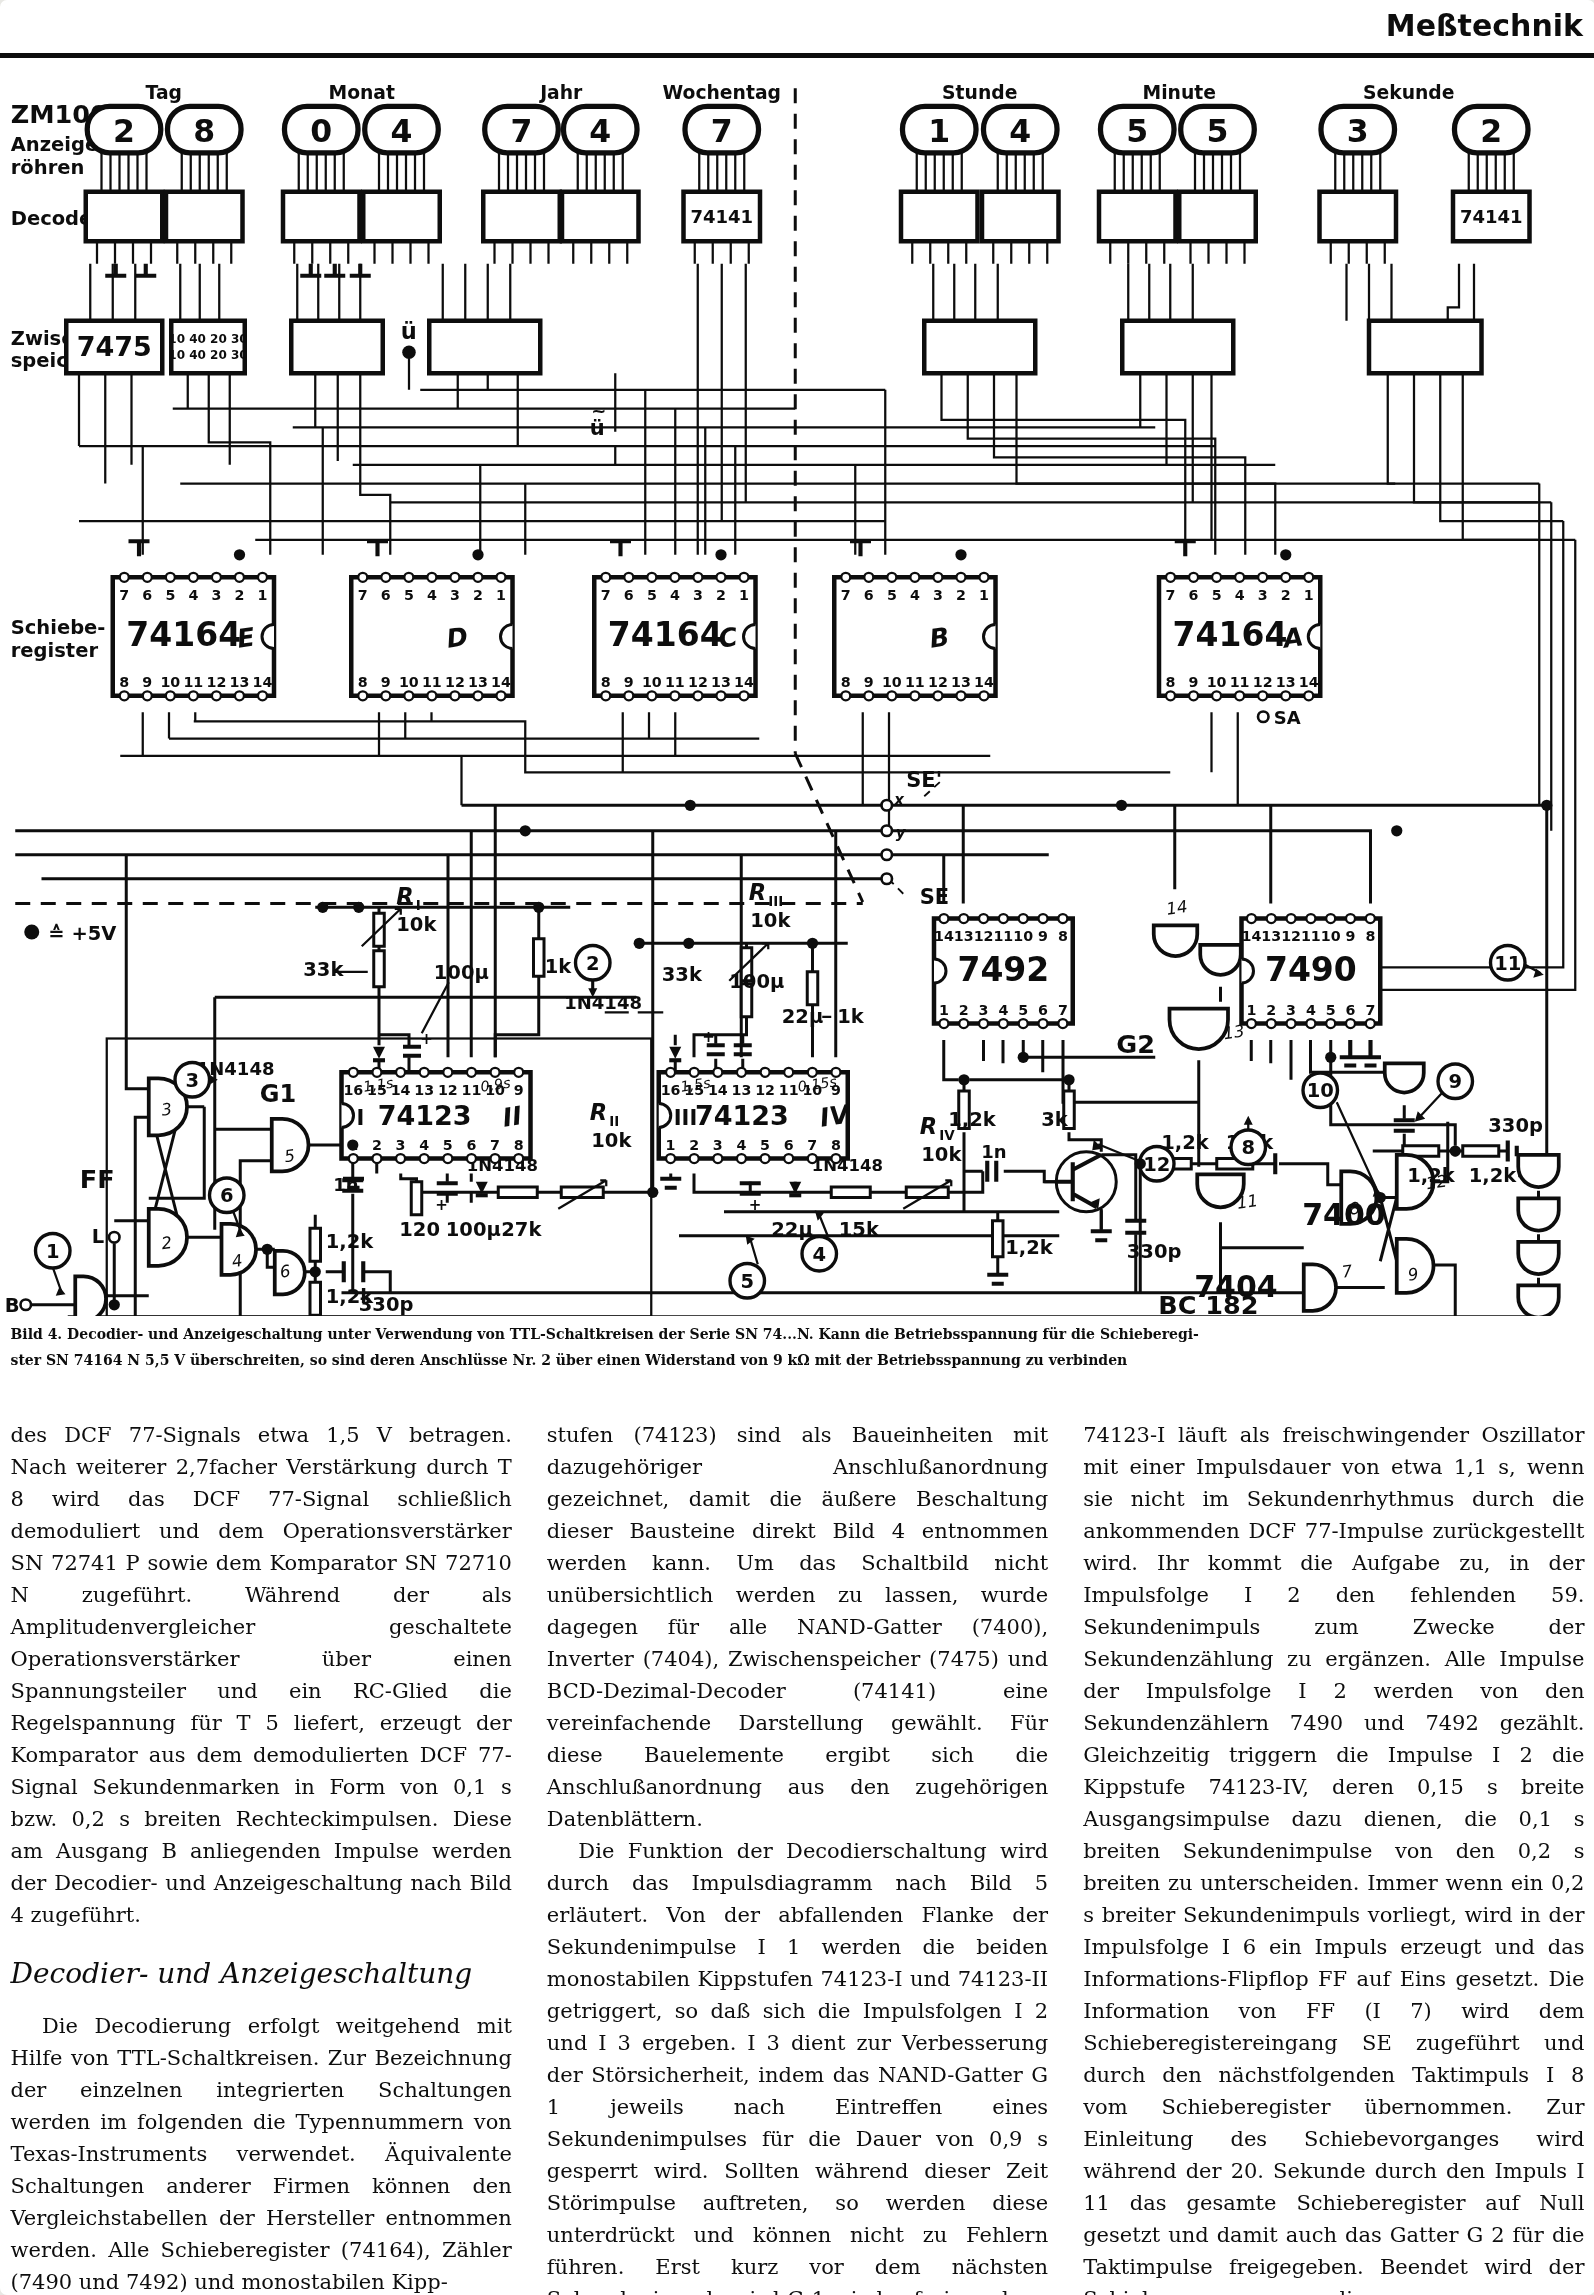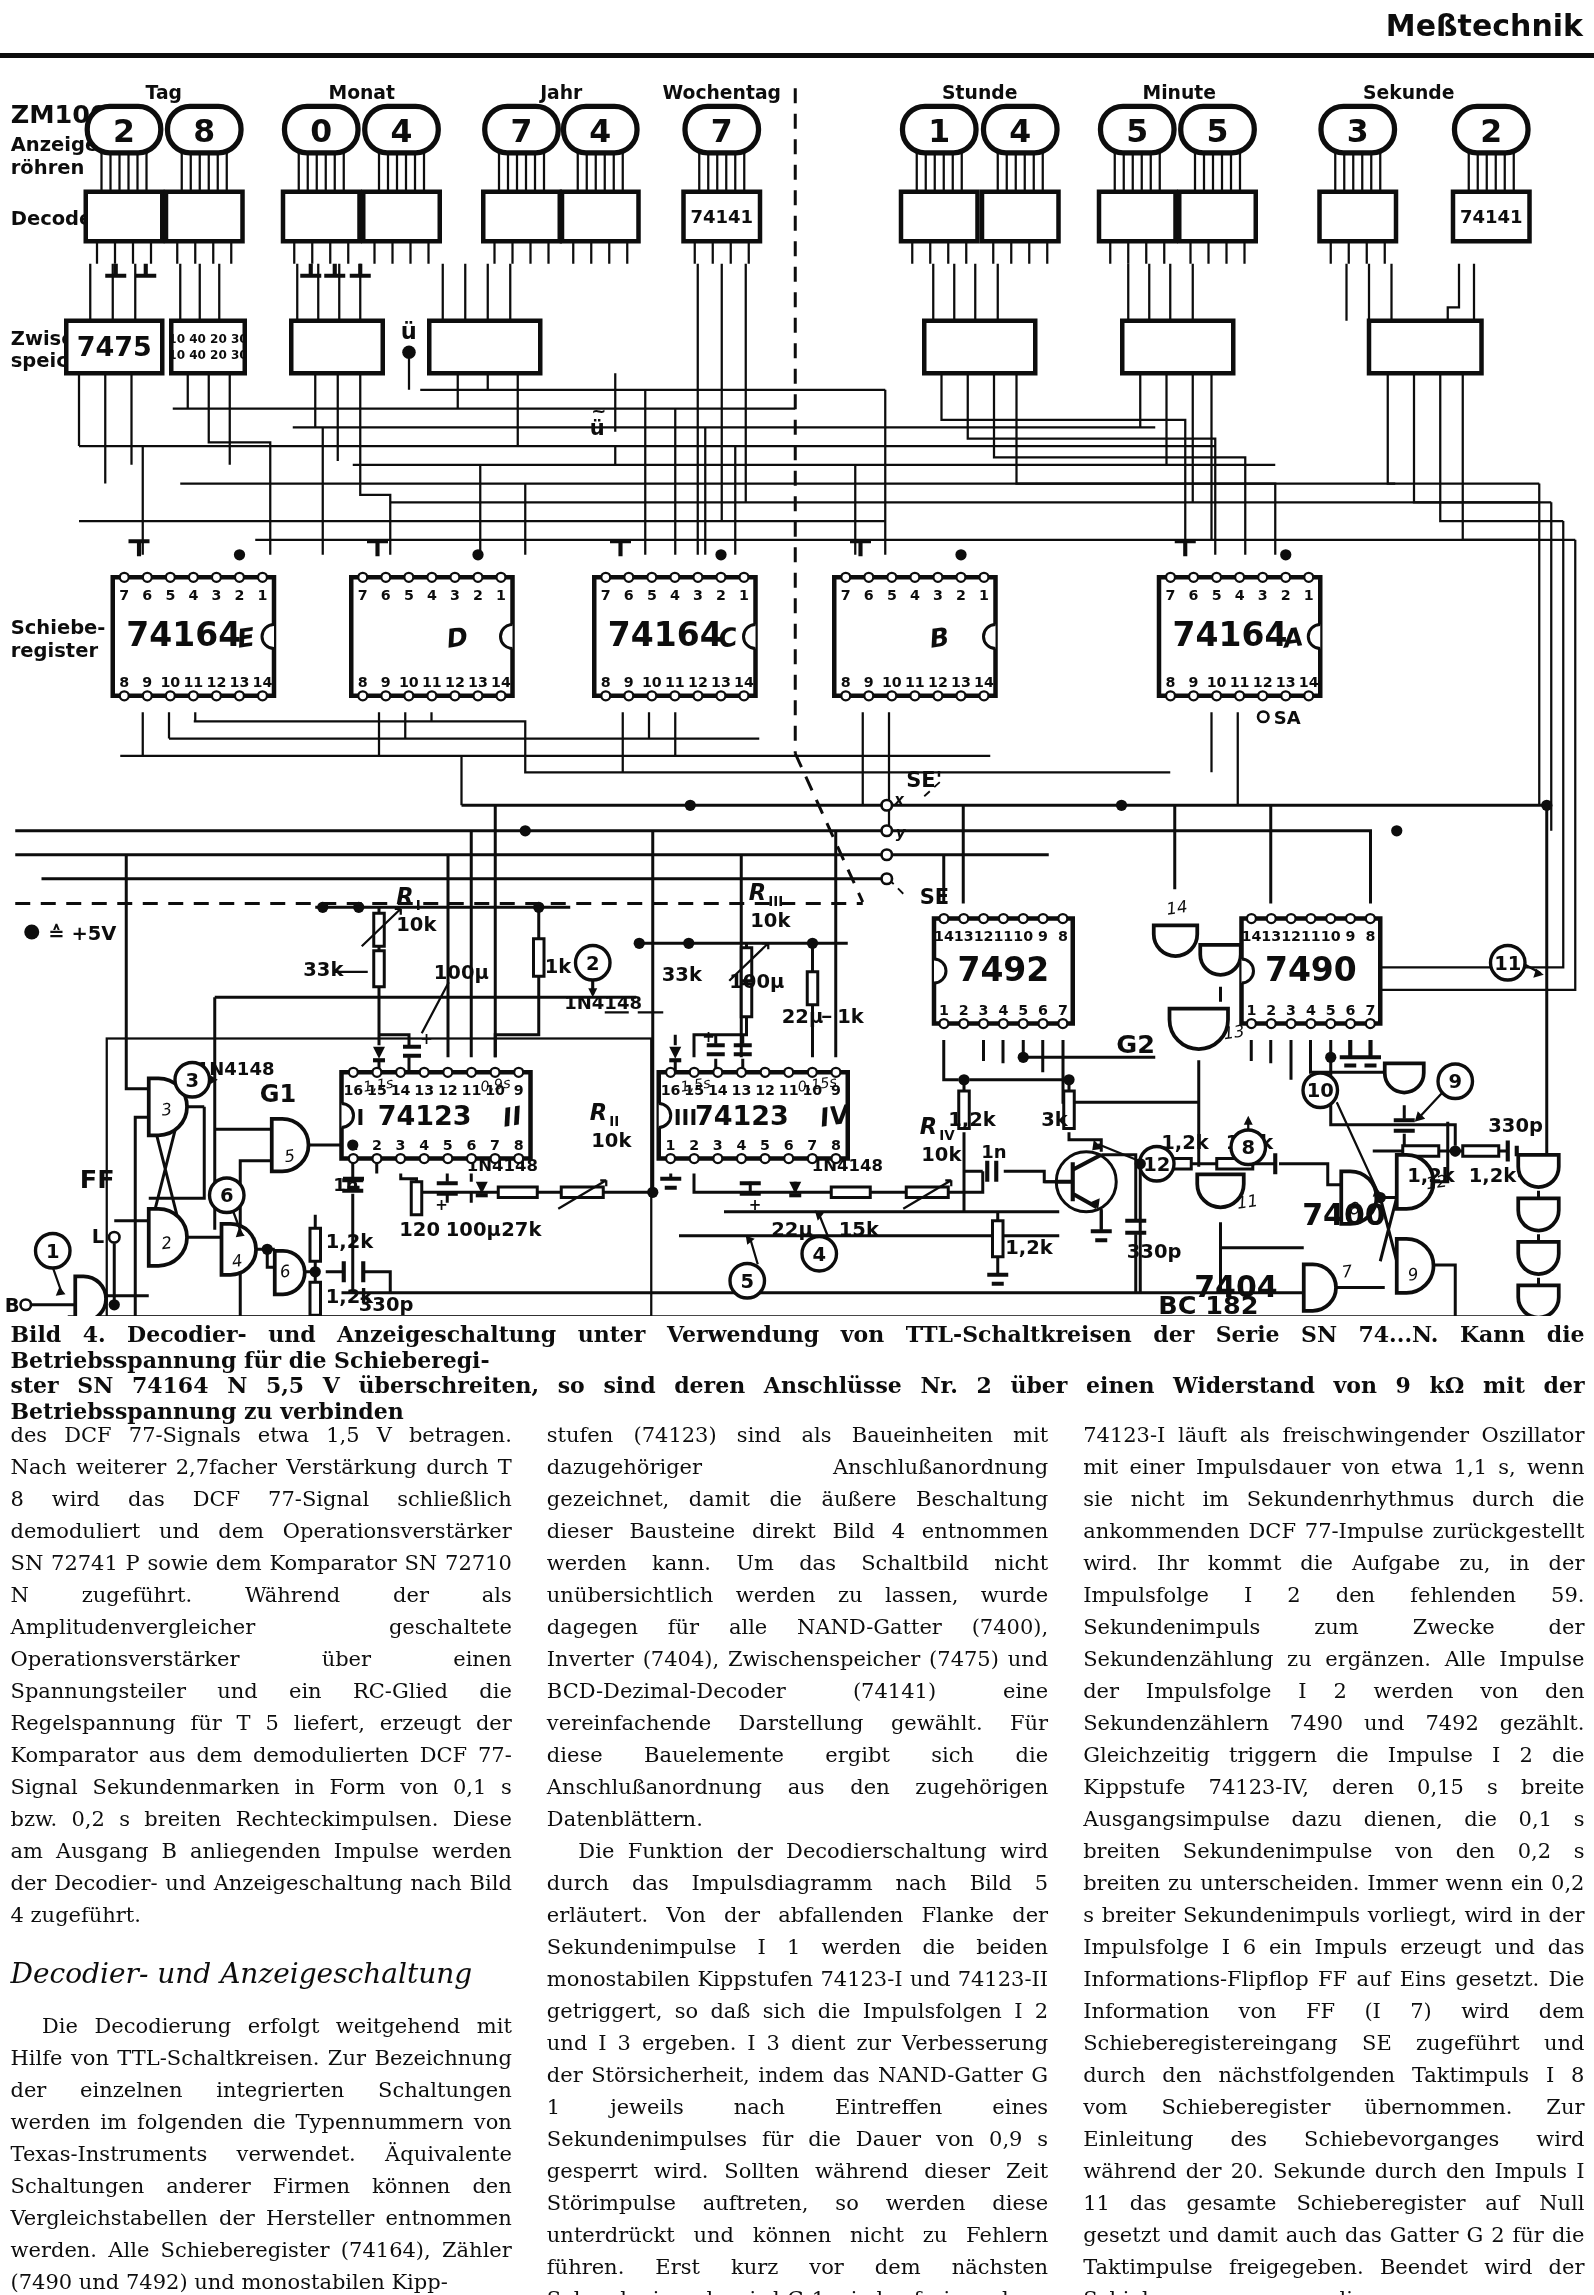--- a/index.html
+++ b/index.html
@@ -1,32 +1,32 @@
 <!DOCTYPE html>
 <html style="font-size:12px"><head>
 <meta charset="utf-8">
 <style>
   html,body{margin:0;padding:0;background:#e8e8e4;}
   .page{position:relative;width:1595px;height:2295px;background:#ffffff;color:#0d0d0d;
-        font-family:"DejaVu Serif",serif;overflow:hidden;}
+        font-family:"DejaVu Serif",serif;overflow:hidden;border-radius:7px;}
   .hdr{position:absolute;top:7.5px;right:12px;font-family:"DejaVu Sans",sans-serif;
        font-weight:bold;font-size:30px;}
   .rule{position:absolute;top:53px;left:0;width:1595px;height:5.3px;background:#0d0d0d;}
   svg{position:absolute;top:71px;left:0;}
   svg text{font-family:"DejaVu Sans",sans-serif;fill:#0d0d0d;}
   .w  {stroke:#0d0d0d;stroke-width:4;fill:none;}
   .wt {stroke:#0d0d0d;stroke-width:3;fill:none;}
   .wk {stroke:#0d0d0d;stroke-width:5.5;fill:none;}
   .dash{stroke:#0d0d0d;stroke-width:4;fill:none;stroke-dasharray:20 14;}
   .dashf{stroke:#0d0d0d;stroke-width:2.5;fill:none;stroke-dasharray:10 8;}
   .sym{stroke:#0d0d0d;stroke-width:4;fill:#ffffff;}
   .blk{fill:#0d0d0d;stroke:none;}
   .gate{stroke:#0d0d0d;stroke-width:5;fill:#ffffff;}
   .caption{position:absolute;top:1322px;left:10.5px;width:1574px;
-           font-size:22px;line-height:25.5px;text-align:justify;font-weight:bold;}
+           font-size:14px;line-height:25.5px;text-align:justify;font-weight:bold;}
   .caption p{margin:0;}
   .cols{position:absolute;top:1419px;left:10.5px;width:1574px;display:flex;gap:35px;}
   .col{flex:1;font-size:21px;line-height:32px;text-align:justify;}
   .col p{margin:0;}
   .ind{text-indent:31.5px;}
   .subhead{font-style:italic;font-weight:normal;font-size:28px;margin:27px 0 19.5px 0;}
 </style>
 </head>
 <body>
 

